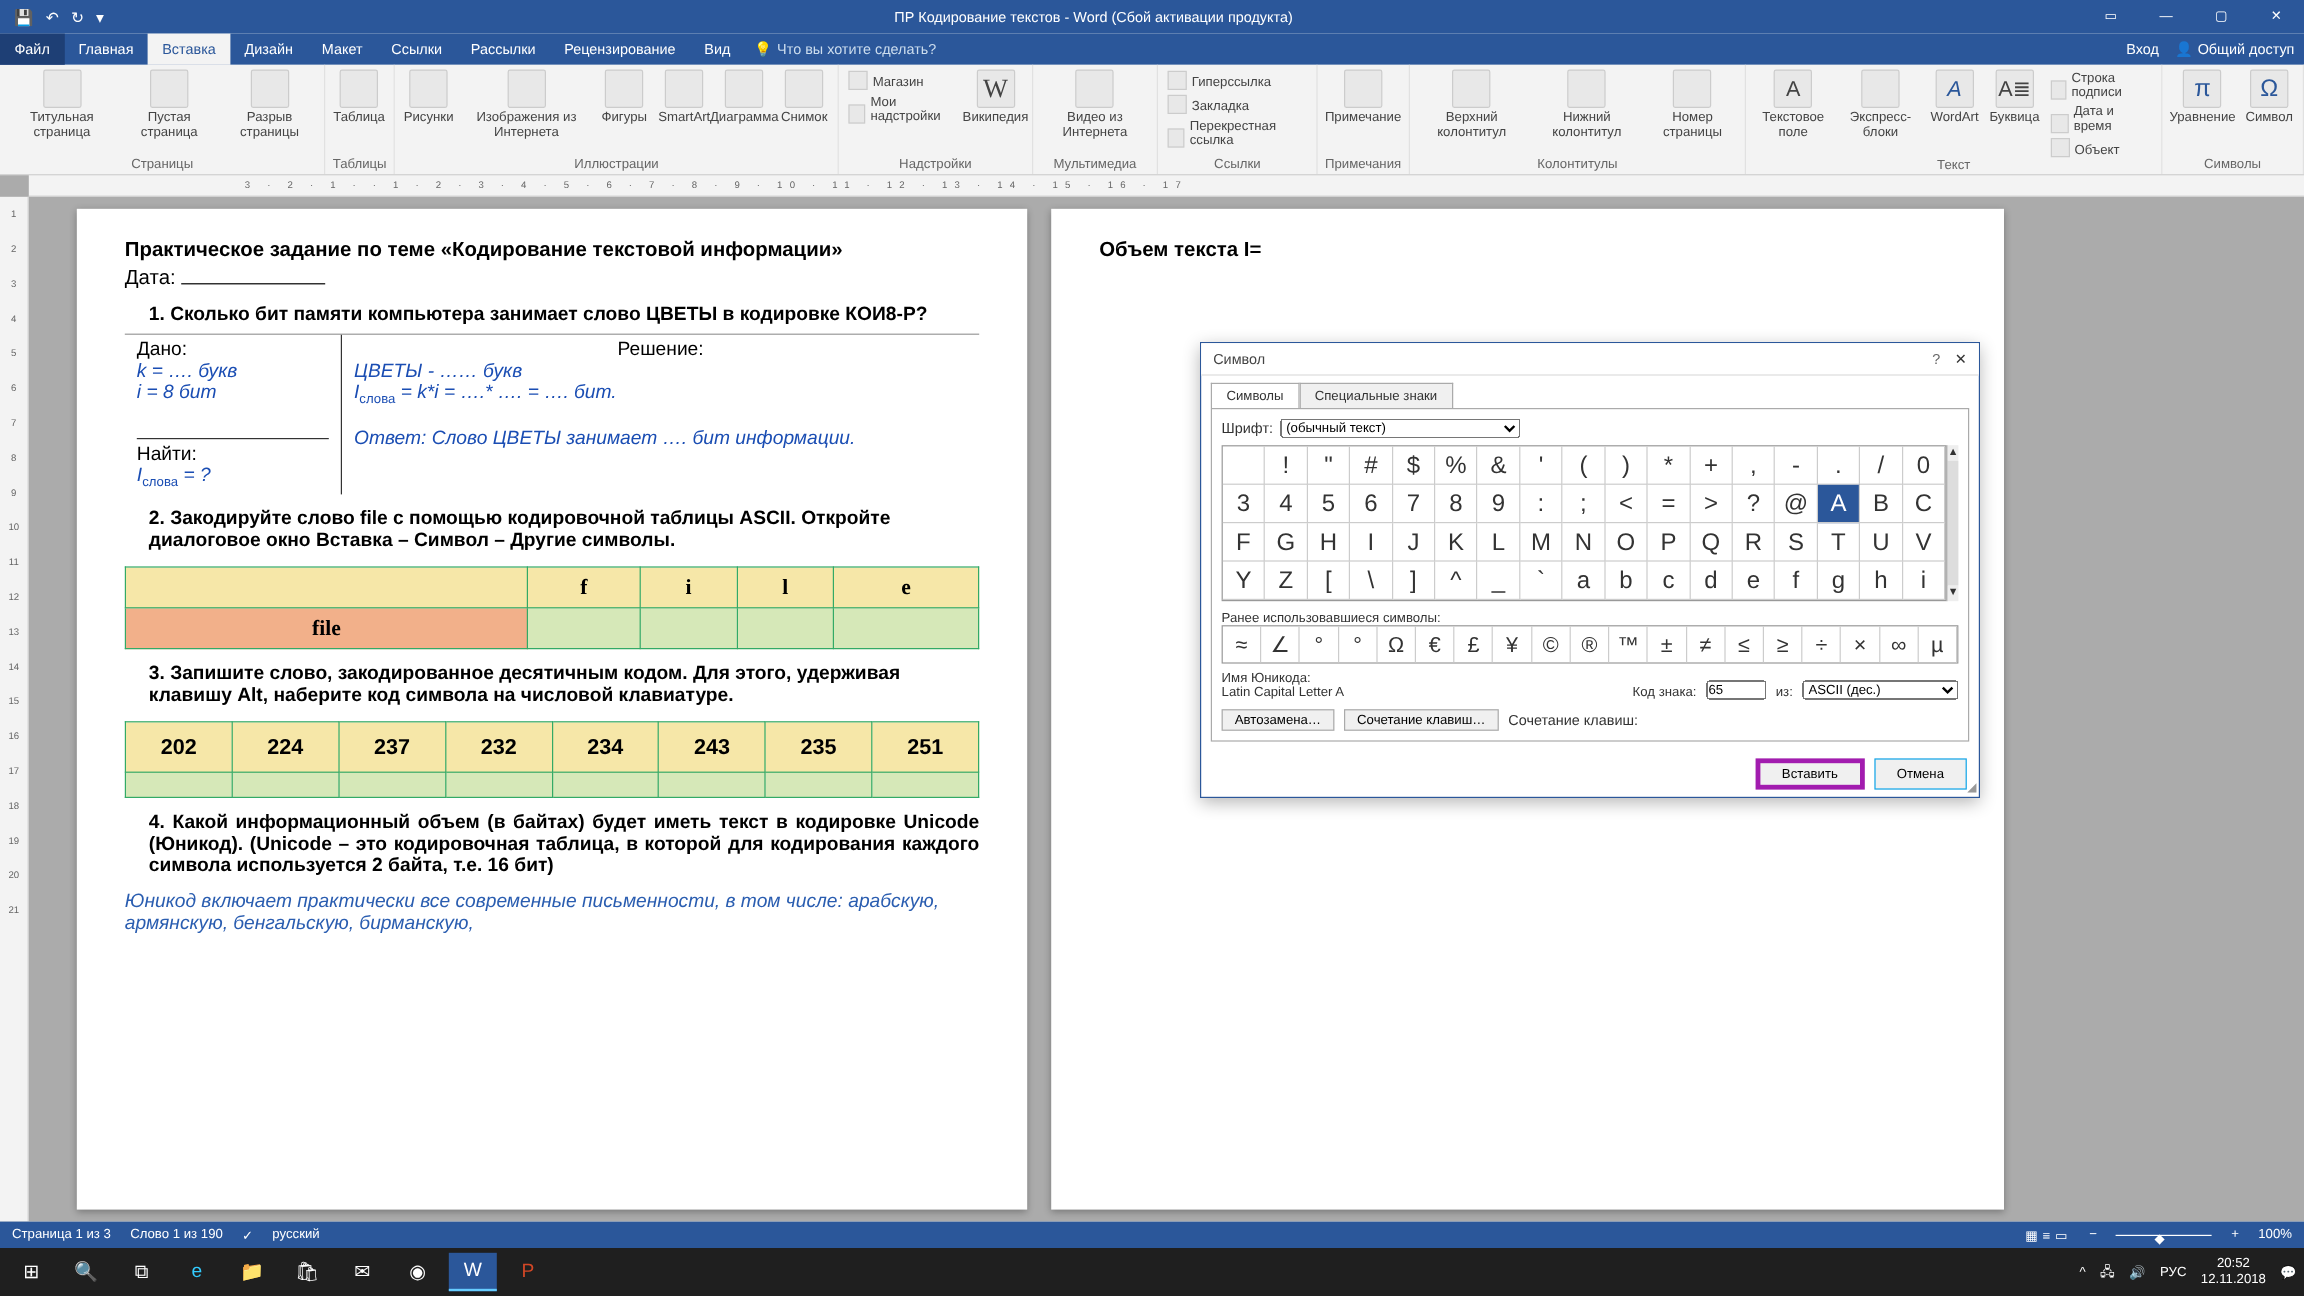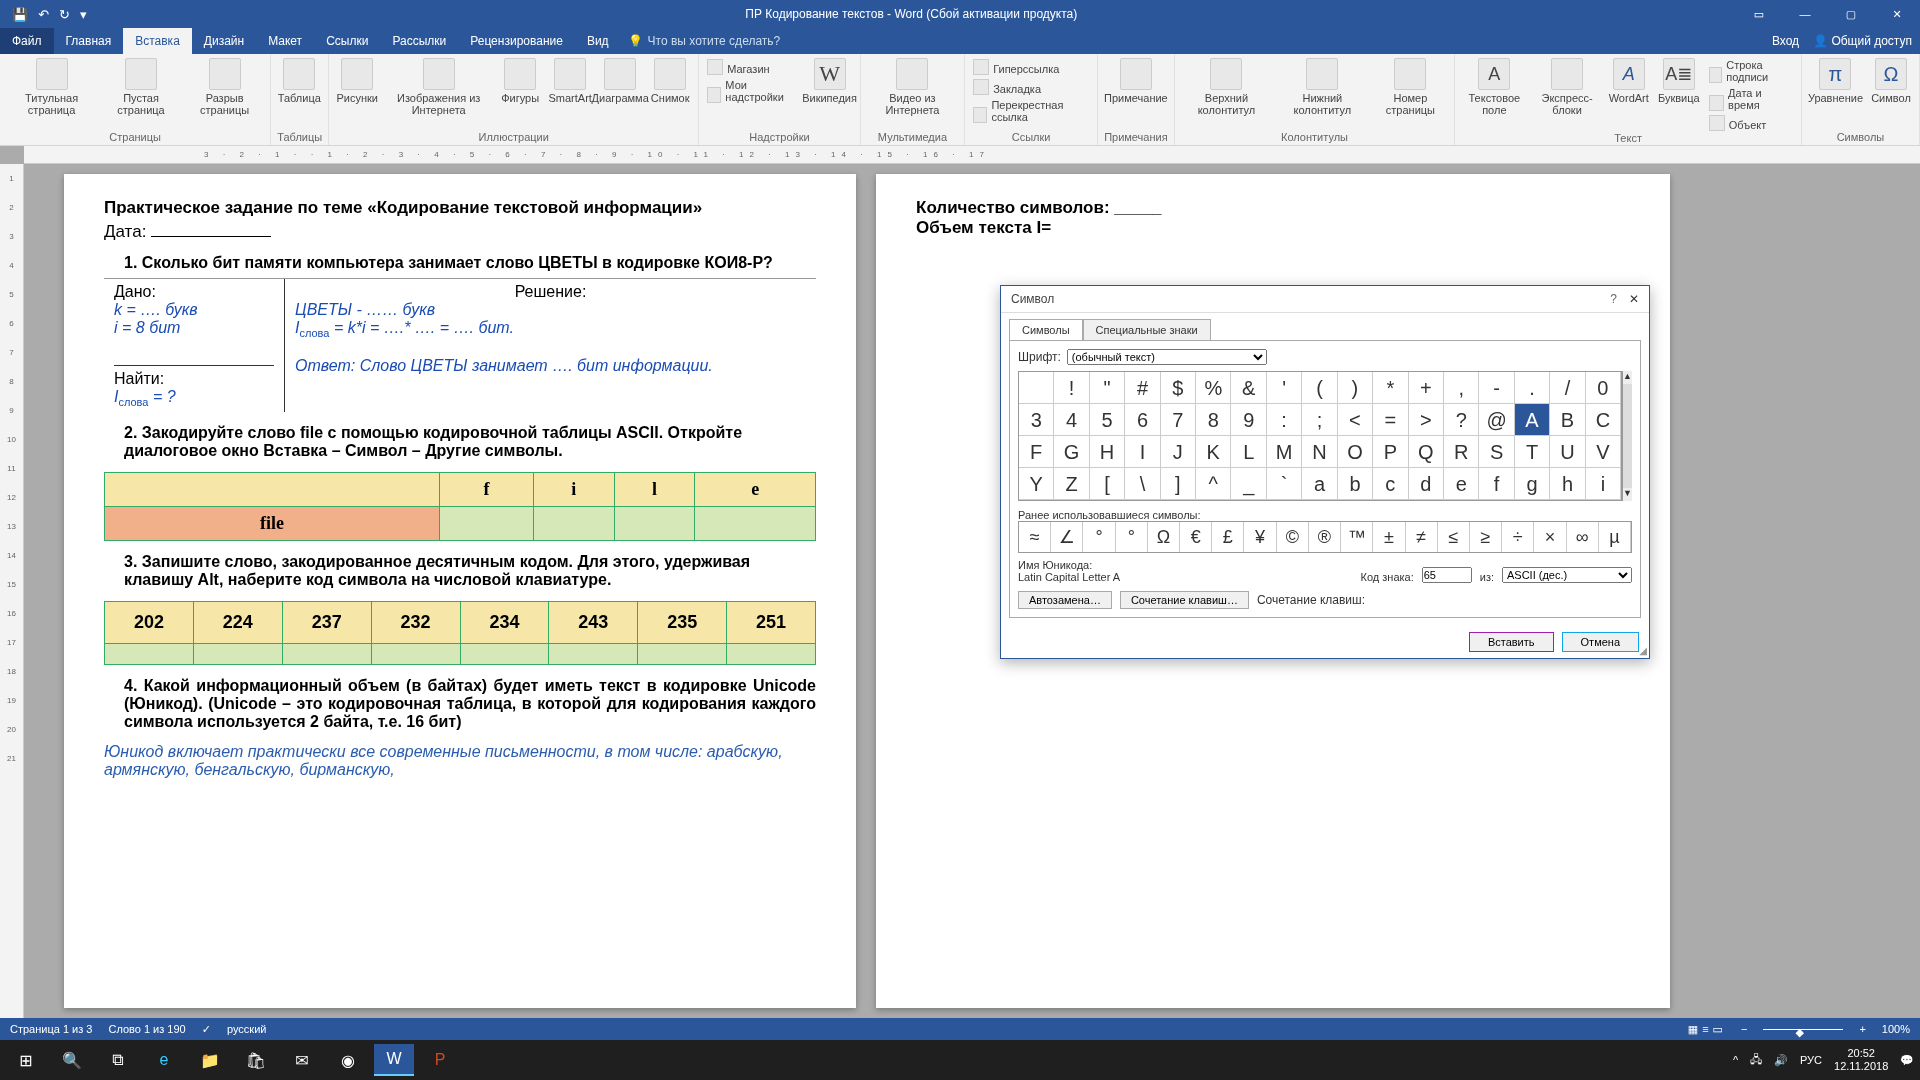--- a/index.html
+++ b/index.html
@@ -81,21 +81,21 @@
 .recentgrid { display: grid; grid-template-columns: repeat(16, 1fr); border: 1px solid #999; font-family: "Times New Roman", serif; font-size: 18px; }
 .recentgrid .cell { border-right: 1px solid #ccc; text-align: center; height: 30px; line-height: 30px; }
 .unirow { display: flex; align-items: flex-end; gap: 8px; margin-top: 6px; font-size: 11px; }
 .unirow .lab { flex: 1; }
 .unirow input { width: 50px; font-size: 11px; }
 .unirow select { width: 130px; font-size: 11px; }
 .btnrow { display: flex; gap: 8px; margin-top: 8px; align-items: center; }
 .btnrow button { font-size: 11px; padding: 2px 10px; background: #f0f0f0; border: 1px solid #aaa; }
 .dlg-footer { display: flex; justify-content: flex-end; gap: 8px; padding: 6px 10px; }
 .dlg-footer button { padding: 3px 18px; font-size: 11px; background: #f0f0f0; border: 1px solid #0ea5e9; }
-.dlg-footer button.primary { border: 1px solid #a21caf; }
+.dlg-footer button.primary { border: 4px solid #a21caf; }
 .resize { position: absolute; right: 2px; bottom: 2px; font-size: 10px; color: #999; }
 
 
 .statusbar { position: absolute; bottom: 40px; left: 0; right: 0; height: 22px; background: #2b579a; color: #fff; display: flex; align-items: center; font-size: 11px; padding: 0 10px; gap: 16px; }
 .statusbar .spacer { flex: 1; }
 .statusbar .viewbtns span { margin: 0 2px; }
 
 
 .taskbar { position: absolute; bottom: 0; left: 0; right: 0; height: 40px; background: #1f1f1f; display: flex; align-items: center; padding: 0 6px; gap: 6px; }
 .taskbar .tb { width: 40px; height: 32px; display: flex; align-items: center; justify-content: center; color: #fff; font-size: 16px; }
@@ -410,21 +410,20 @@
               <td></td>
               <td></td>
             </tr>
       </tbody>
         </table>
       <div class="list-num" style="text-align:justify;">4. Какой информационный объем (в байтах) будет иметь текст в кодировке Unicode (Юникод). (Unicode – это кодировочная таблица, в которой для кодирования каждого символа используется 2 байта, т.е. 16 бит)</div>
       <div class="uni-note">Юникод включает практически все современные письменности, в том числе: арабскую, армянскую, бенгальскую, бирманскую,</div>
     </div>
 
     <div class="page page2">
-      <div style="font-weight:bold;font-size:17px;">Количество символов: _____</div>
       <div style="font-weight:bold;font-size:17px;">Объем текста I=</div>
     </div>
   </div>
 </div>
 
 <div class="dialog">
   <div class="dlg-title">
     <span>Символ</span>
     <span class="q">?</span>
     <span>✕</span>

